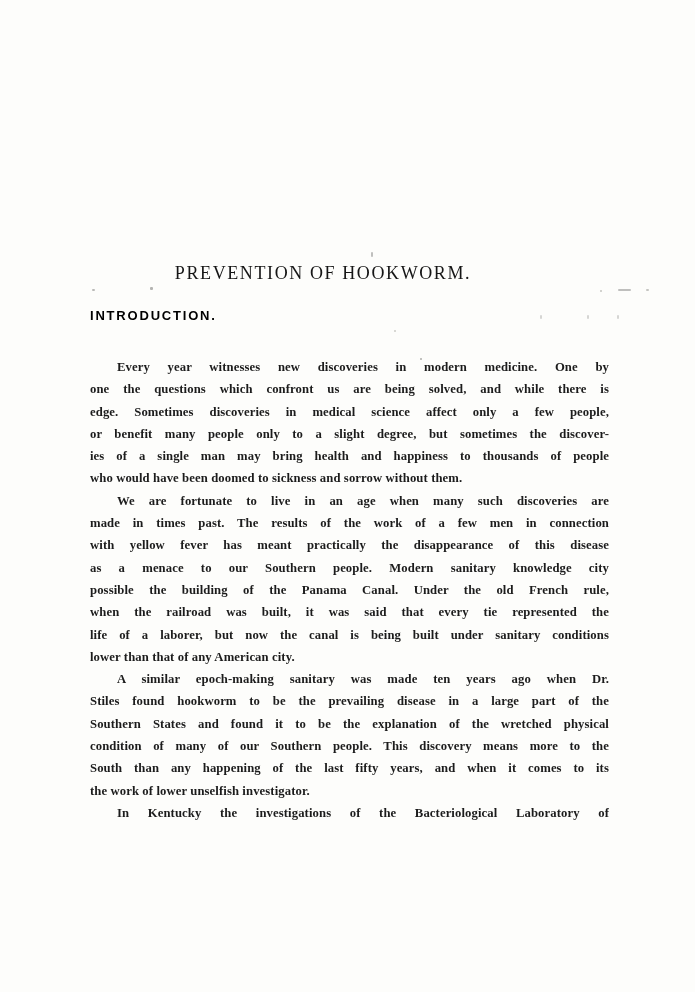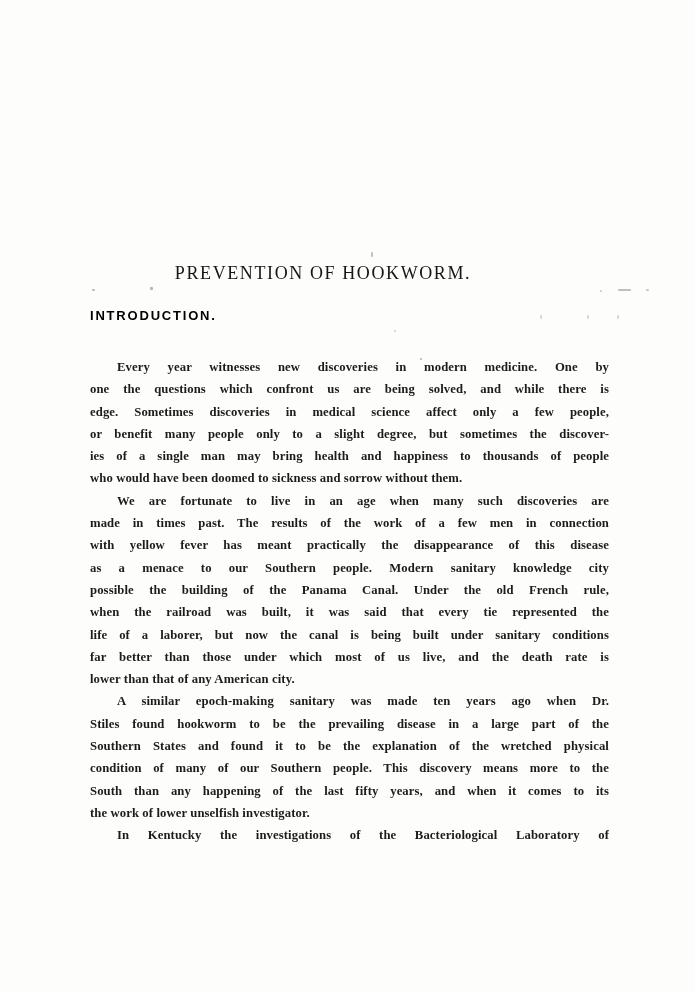--- a/index.html
+++ b/index.html
@@ -106,21 +106,20 @@
     <div class="ln">ies of a single man may bring health and happiness to thousands of people</div>
     <div class="ln endp">who would have been doomed to sickness and sorrow without them.</div>
 
     <div class="ln ind">We are fortunate to live in an age when many such discoveries are</div>
     <div class="ln">made in times past. The results of the work of a few men in connection</div>
     <div class="ln">with yellow fever has meant practically the disappearance of this disease</div>
     <div class="ln">as a menace to our Southern people. Modern sanitary knowledge city</div>
     <div class="ln">possible the building of the Panama Canal. Under the old French rule,</div>
     <div class="ln">when the railroad was built, it was said that every tie represented the</div>
     <div class="ln">life of a laborer, but now the canal is being built under sanitary conditions</div>
-    <div class="ln">far better than those under which most of us live, and the death rate is</div>
     <div class="ln endp">lower than that of any American city.</div>
 
     <div class="ln ind">A similar epoch-making sanitary was made ten years ago when Dr.</div>
     <div class="ln">Stiles found hookworm to be the prevailing disease in a large part of the</div>
     <div class="ln">Southern States and found it to be the explanation of the wretched physical</div>
     <div class="ln">condition of many of our Southern people. This discovery means more to the</div>
     <div class="ln">South than any happening of the last fifty years, and when it comes to its</div>
     <div class="ln endp">the work of lower unselfish investigator.</div>
 
     <div class="ln ind">In Kentucky the investigations of the Bacteriological Laboratory of</div>

